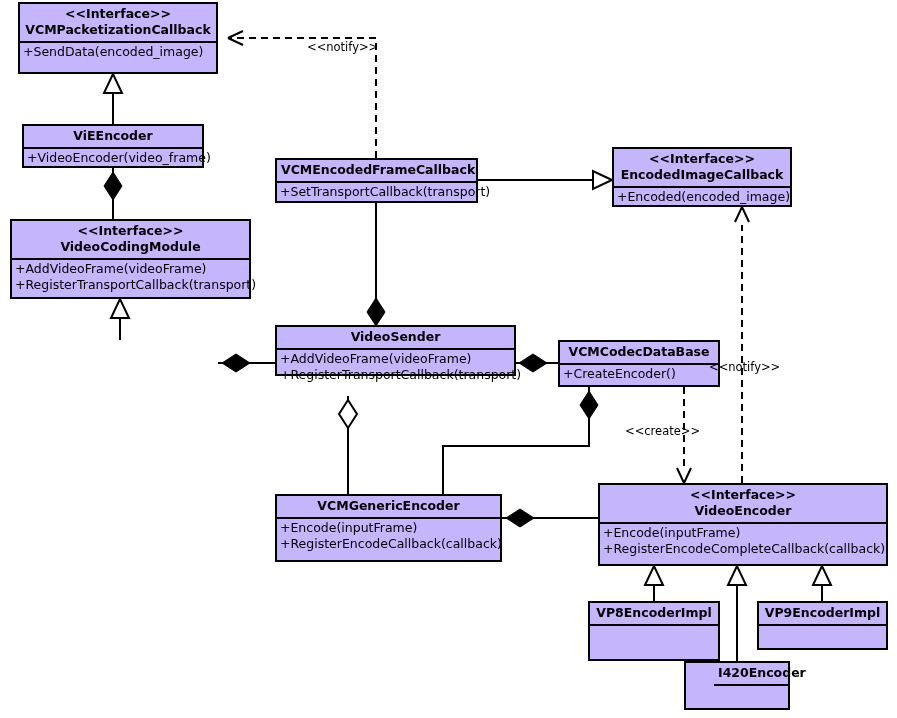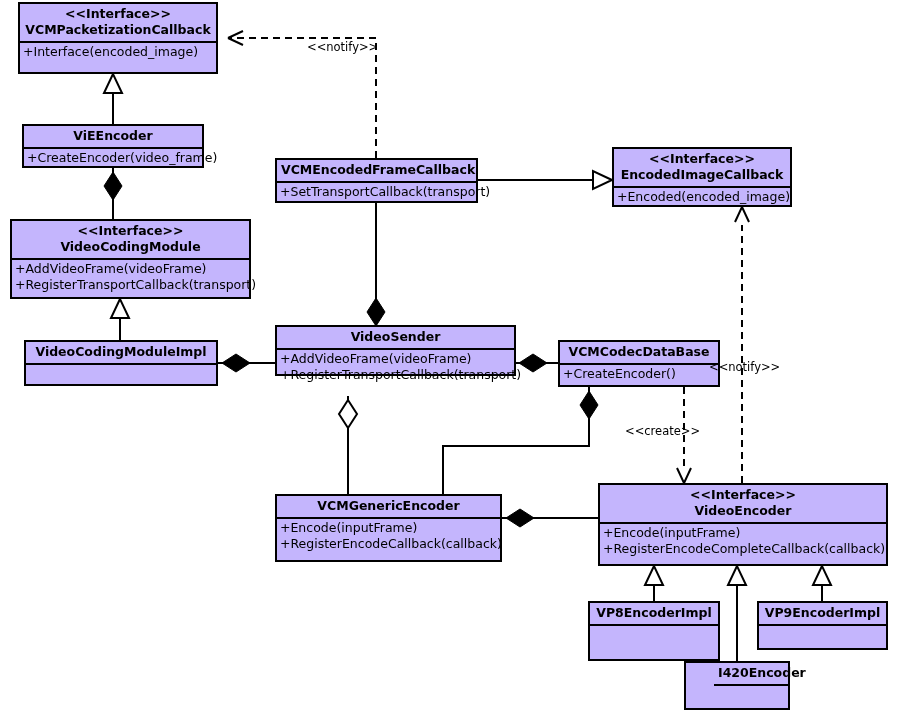--- a/index.html
+++ b/index.html
@@ -75,50 +75,44 @@
       <polygon points="737,566 728,585 746,585" fill="#ffffff" stroke="#000" stroke-width="2"></polygon>
     </g>
   </svg>
 
   <div class="cls" style="left:18px;top:2px;width:200px;height:72px;">
     <div class="hdr">
       <div class="stereo">&lt;&lt;Interface&gt;&gt;</div>
       <div class="cname">VCMPacketizationCallback</div>
     </div>
     <div class="ops">
-      <div class="op">+Interface(encoded_image)</div>
+      <div class="op">+SendData(encoded_image)</div>
     </div>
   </div>
 
   <div class="cls" style="left:22px;top:124px;width:182px;height:44px;">
     <div class="hdr">
       <div class="cname">ViEEncoder</div>
     </div>
     <div class="ops">
-      <div class="op">+CreateEncoder(video_frame)</div>
+      <div class="op">+VideoEncoder(video_frame)</div>
     </div>
   </div>
 
   <div class="cls" style="left:10px;top:219px;width:241px;height:80px;">
     <div class="hdr">
       <div class="stereo">&lt;&lt;Interface&gt;&gt;</div>
       <div class="cname">VideoCodingModule</div>
     </div>
     <div class="ops">
       <div class="op">+AddVideoFrame(videoFrame)</div>
       <div class="op">+RegisterTransportCallback(transport)</div>
     </div>
   </div>
 
-  <div class="cls" style="left:24px;top:340px;width:194px;height:46px;">
-    <div class="hdr">
-      <div class="cname">VideoCodingModuleImpl</div>
-    </div>
-    <div class="ops"></div>
-  </div>
 
   <div class="cls" style="left:275px;top:158px;width:203px;height:45px;">
     <div class="hdr">
       <div class="cname">VCMEncodedFrameCallback</div>
     </div>
     <div class="ops">
       <div class="op">+SetTransportCallback(transport)</div>
     </div>
   </div>
 

